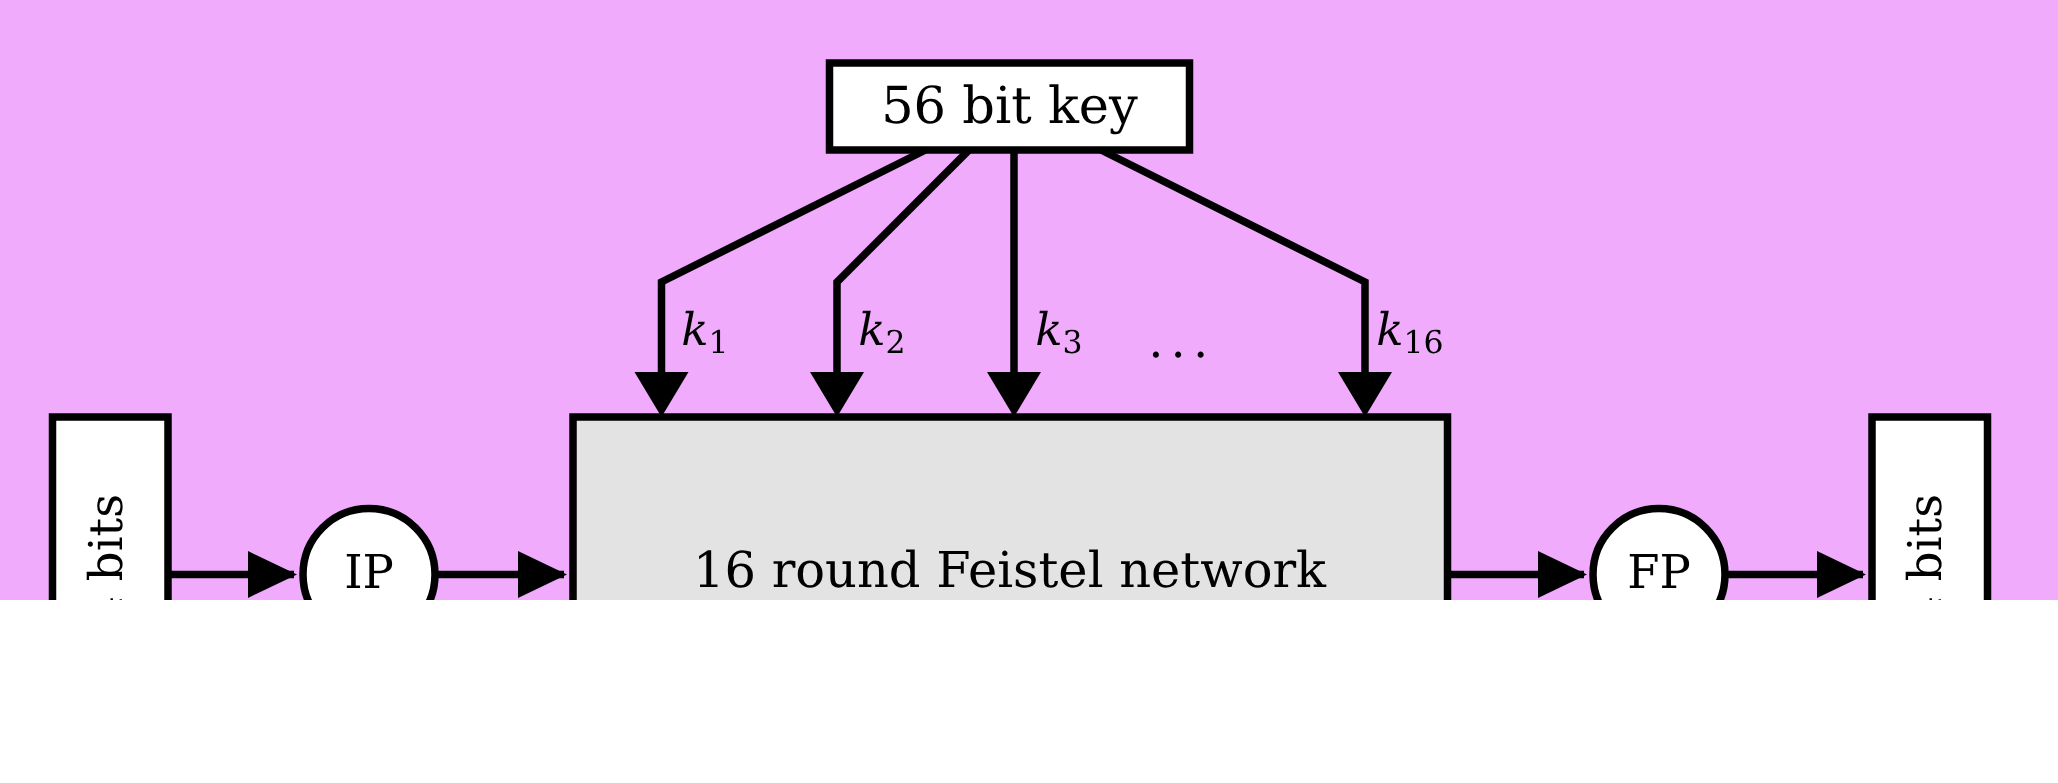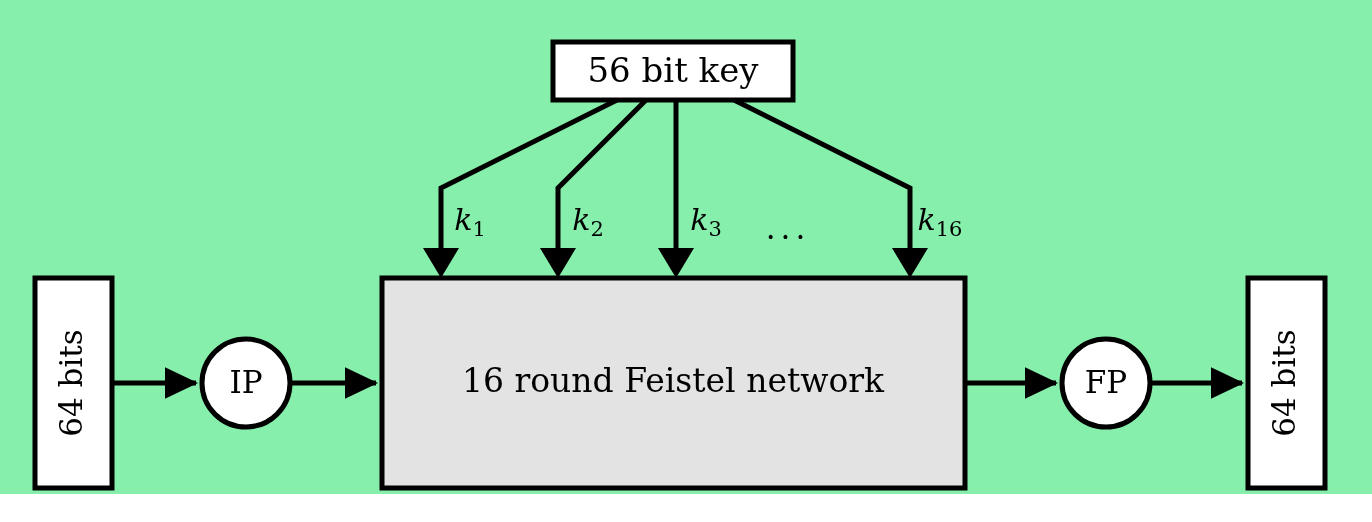--- a/index.html
+++ b/index.html
@@ -3,22 +3,22 @@
 <meta charset="utf-8">
 <style>
   html, body {
     margin: 0;
     padding: 0;
     background: #ffffff;
   }
   #canvas {
     position: relative;
     width: 1372px;
-    height: 494px;
-    background: #86efac;
+    height: 400px;
+    background: #f0abfc;
     overflow: hidden;
     font-family: "DejaVu Serif", "Liberation Serif", serif;
   }
   svg#diagram {
     position: absolute;
     left: 0;
     top: 0;
     width: 1372px;
     height: 522px;
     display: block;

